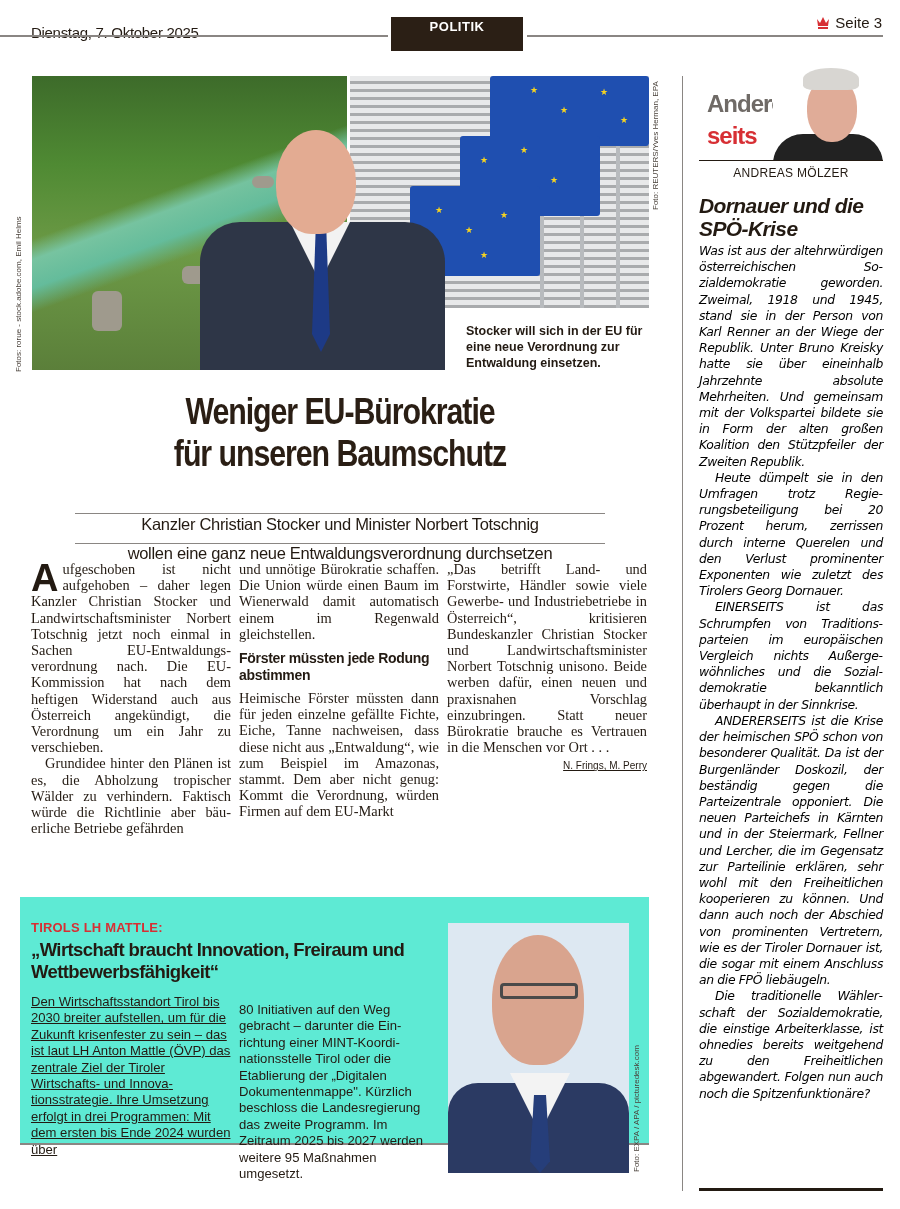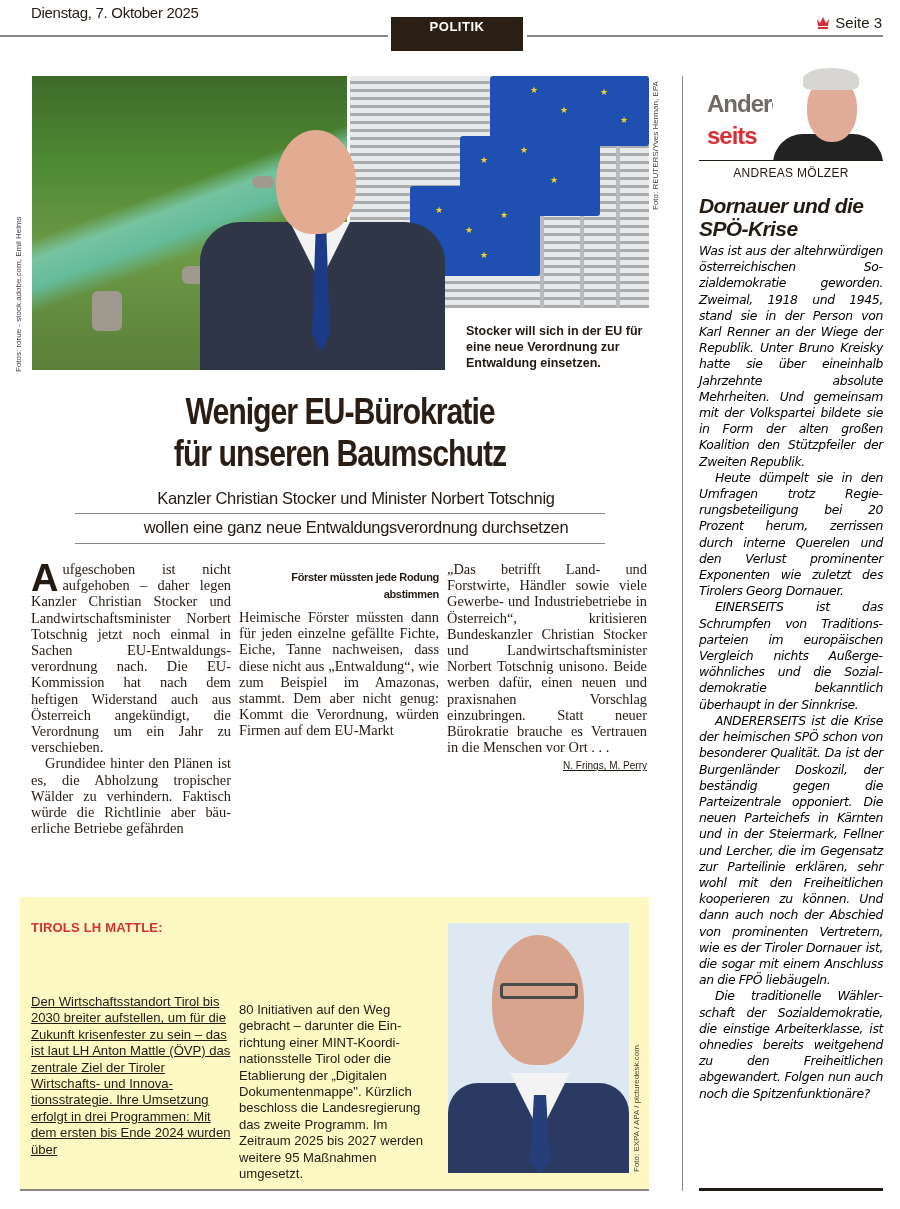--- a/index.html
+++ b/index.html
@@ -1,21 +1,21 @@
 <!DOCTYPE html>
 <html><head>
 <meta charset="utf-8">
 <style>
   * { box-sizing: border-box; margin: 0; padding: 0; }
   html, body { width: 900px; height: 1209px; background: #ffffff; overflow: hidden; }
   body { position: relative; color: #231a12; font-family: "Liberation Serif", serif; }
 
   
   .hdr { position: absolute; left: 0; top: 0; width: 900px; height: 40px; }
-  .hdr-date { position: absolute; left: 31px; top: 4px; font-family: "Liberation Sans", sans-serif; font-size: 15px; color: #231a12; letter-spacing: -0.3px; }
+  .hdr-date { position: absolute; left: 31px; top: 24px; font-family: "Liberation Sans", sans-serif; font-size: 15px; color: #231a12; letter-spacing: -0.3px; }
   .hdr-line-l { position: absolute; left: 0; top: 35px; width: 388px; height: 2px; background: #8a8683; }
   .hdr-line-r { position: absolute; left: 527px; top: 35px; width: 356px; height: 2px; background: #8a8683; }
   .hdr-rubric { position: absolute; left: 391px; top: 17px; width: 132px; height: 34px; background: #2b1f15; color: #fff; font-family: "Liberation Sans", sans-serif; font-weight: bold; font-size: 13px; text-align: center; line-height: 20px; letter-spacing: 0.5px; }
   .hdr-page { position: absolute; right: 18px; top: 14px; font-family: "Liberation Sans", sans-serif; font-size: 15px; color: #231a12; display: flex; align-items: center; gap: 5px; }
   .crown { width: 14px; height: 13px; display: inline-block; }
 
   
   .photo { position: absolute; left: 32px; top: 76px; width: 617px; height: 294px; overflow: hidden; }
   .photo-forest { position: absolute; left: 0; top: 0; width: 315px; height: 294px;
     background:
@@ -31,40 +31,40 @@
   .person .head { position: absolute; left: 76px; top: 0; width: 80px; height: 104px; border-radius: 50% 50% 45% 45%; background: #e3ab92; }
   .person .suit { position: absolute; left: 0; top: 92px; width: 245px; height: 148px; background: #2e3647; border-radius: 40px 40px 0 0; }
   .person .shirt { position: absolute; left: 90px; top: 92px; width: 60px; height: 60px; background: #f2f2f2; clip-path: polygon(0 0,100% 0,50% 100%); }
   .person .tie { position: absolute; left: 112px; top: 102px; width: 18px; height: 120px; background: #1d3a86; clip-path: polygon(20% 0,80% 0,100% 85%,50% 100%,0 85%); }
   .photo-credit-l { position: absolute; left: 14px; top: 372px; transform: rotate(-90deg); transform-origin: left top; font-family: "Liberation Sans", sans-serif; font-size: 8px; color: #4a423b; white-space: nowrap; }
   .photo-credit-r { position: absolute; left: 651px; top: 210px; transform: rotate(-90deg); transform-origin: left top; font-family: "Liberation Sans", sans-serif; font-size: 8px; color: #4a423b; white-space: nowrap; }
   .caption { position: absolute; left: 466px; top: 323px; width: 190px; font-family: "Liberation Sans", sans-serif; font-weight: bold; font-size: 12.5px; line-height: 16px; color: #231a12; }
 
   
   .headline { position: absolute; left: 40px; top: 391px; width: 600px; text-align: center; font-family: "Liberation Sans", sans-serif; font-weight: bold; font-size: 37px; line-height: 42px; color: #2a1e14; letter-spacing: -1.3px; transform: scaleX(0.82); transform-origin: center; }
-  .subhead { position: absolute; left: 91px; width: 530px; text-align: center; font-family: "Liberation Sans", sans-serif; font-size: 16.5px; color: #231a12; letter-spacing: -0.3px; }
+  .subhead { position: absolute; left: 75px; width: 530px; text-align: center; font-family: "Liberation Sans", sans-serif; font-size: 16.5px; color: #231a12; letter-spacing: -0.3px; margin-top: 26px; }
   .subhead.s1 { top: 489px; }
   .subhead.s2 { top: 518px; }
   .sub-rule { position: absolute; left: 75px; width: 530px; height: 1px; background: #8a8683; }
   .sub-rule.r1 { top: 513px; }
   .sub-rule.r2 { top: 543px; }
 
   
   .col { position: absolute; top: 561px; width: 200px; font-family: "Liberation Serif", serif; font-size: 14.4px; line-height: 16.2px; text-align: justify; hyphens: manual; color: #231a12; }
   .col p { margin: 0; }
   .col p + p { text-indent: 14px; }
   .col1 { left: 31px; }
   .col2 { left: 239px; }
   .col3 { left: 447px; }
   .dropcap { float: left; font-family: "Liberation Sans", sans-serif; font-weight: bold; font-size: 38px; line-height: 30px; margin: 2px 4px 0 0; color: #231a12; }
-  .inter { font-family: "Liberation Sans", sans-serif; font-weight: bold; font-size: 11px; line-height: 17px; margin: 8px 0 6px; letter-spacing: -0.3px; text-align: right; }
+  .inter { font-family: "Liberation Sans", sans-serif; font-weight: bold; font-size: 14px; line-height: 17px; margin: 8px 0 6px; letter-spacing: -0.3px; text-align: left; }
   .author { font-family: "Liberation Sans", sans-serif; font-size: 10px; float: right; margin-top: 3px; text-decoration: underline; }
 
   
-  .box { position: absolute; left: 20px; top: 897px; width: 629px; height: 294px; background: #fef9c3; border-bottom: 2px solid #8a8683; }
+  .box { position: absolute; left: 20px; top: 897px; width: 629px; height: 248px; background: #5eead4; border-bottom: 2px solid #8a8683; }
   .box-kicker { position: absolute; left: 11px; top: 23px; font-family: "Liberation Sans", sans-serif; font-weight: bold; font-size: 13px; color: #d72f34; letter-spacing: 0.2px; }
   .box-head { position: absolute; left: 11px; top: 42px; width: 420px; font-family: "Liberation Sans", sans-serif; font-weight: bold; font-size: 18.5px; line-height: 22px; color: #231a12; letter-spacing: -0.6px; }
   .box-col { position: absolute; top: 97px; width: 200px; font-family: "Liberation Sans", sans-serif; font-size: 13.1px; line-height: 16.4px; color: #231a12; }
   .box-col1 { left: 11px; text-decoration: underline; }
   .box-col2 { left: 219px; margin-top: 8px; }
   .box-photo { position: absolute; left: 428px; top: 26px; width: 181px; height: 250px; background: #dde8f2; overflow: hidden; }
   .box-photo .head { position: absolute; left: 44px; top: 12px; width: 92px; height: 130px; border-radius: 50% 50% 45% 45%; background: #d9a48e; }
   .box-photo .glasses { position: absolute; left: 52px; top: 60px; width: 78px; height: 16px; border: 3px solid #4a4a4a; border-radius: 4px; }
   .box-photo .suit { position: absolute; left: 0; top: 160px; width: 181px; height: 90px; background: #2b3a63; border-radius: 30px 30px 0 0; }
   .box-photo .shirt { position: absolute; left: 62px; top: 150px; width: 60px; height: 60px; background: #f3f3f3; clip-path: polygon(0 0,100% 0,50% 100%); }
@@ -155,29 +155,31 @@
 <div class="subhead s1">Kanzler Christian Stocker und Minister Norbert Totschnig</div>
 <div class="sub-rule r1"></div>
 <div class="subhead s2">wollen eine ganz neue Entwaldungsverordnung durchsetzen</div>
 <div class="sub-rule r2"></div>
 
 <div class="col col1">
   <p><span class="dropcap">A</span><span>ufgeschoben ist nicht aufgehoben – daher le­gen Kanzler Christian Sto­cker und Landwirtschafts­minister Norbert Tot­schnig jetzt noch einmal in Sachen EU-Entwaldungs­verordnung nach. Die EU-Kommission hat nach dem heftigen Widerstand auch aus Österreich angekün­digt, die Verordnung um ein Jahr zu verschieben.</span></p>
   <p>Grundidee hinter den Plänen ist es, die Abhol­zung tropischer Wälder zu verhindern. Faktisch wür­de die Richtlinie aber bäu­erliche Betriebe gefährden</p>
 </div>
 <div class="col col2">
+  <p>und unnötige Bürokratie schaffen. Die Union würde einen Baum im Wiener­wald damit automatisch einem im Regenwald gleichstellen.</p>
   <div class="inter">Förster müssten jede Rodung abstimmen</div>
   <p style="text-indent:0">Heimische Förster müss­ten dann für jeden einzelne gefällte Fichte, Eiche, Tan­ne nachweisen, dass diese nicht aus „Entwaldung“, wie zum Beispiel im Ama­zonas, stammt. Dem aber nicht genug: Kommt die Verordnung, würden Fir­men auf dem EU-Markt</p>
 </div>
 <div class="col col3">
   <p><span>„Das betrifft Land- und Forstwirte, Händler sowie viele Gewerbe- und Indust­riebetriebe in Österreich“, kritisieren Bundeskanzler Christian Stocker und Land­wirtschaftsminister Norbert Totschnig unisono. Beide werben dafür, einen neuen und praxisnahen Vorschlag einzubringen. Statt neuer Bürokratie brauche es Ver­trauen in die Menschen vor Ort . . .</span><span class="author">N. Frings, M. Perry</span></p>
 </div>
 
 <div class="box">
   <div class="box-kicker">TIROLS LH MATTLE:</div>
+  <div class="box-head">„Wirtschaft braucht Innovation, Freiraum und Wettbewerbsfähigkeit“</div>
   <div class="box-col box-col1">Den Wirtschaftsstandort Ti­rol bis 2030 breiter aufstel­len, um für die Zukunft kri­senfester zu sein – das ist laut LH Anton Mattle (ÖVP) das zentrale Ziel der Tiroler Wirtschafts- und Innova­tionsstrategie. Ihre Umset­zung erfolgt in drei Pro­grammen: Mit dem ersten bis Ende 2024 wurden über</div>
   <div class="box-col box-col2">80 Initiativen auf den Weg gebracht – darunter die Ein­richtung einer MINT-Koordi­nationsstelle Tirol oder die Etablierung der „Digitalen Dokumentenmappe". Kürz­lich beschloss die Landesre­gierung das zweite Pro­gramm. Im Zeitraum 2025 bis 2027 werden weitere 95 Maßnahmen umgesetzt.</div>
   <div class="box-photo">
     <div class="suit"></div>
     <div class="shirt"></div>
     <div class="tie"></div>
     <div class="head"></div>
     <div class="glasses"></div>
   </div>
   <div class="box-credit">Foto: EXPA / APA / picturedesk.com</div>

